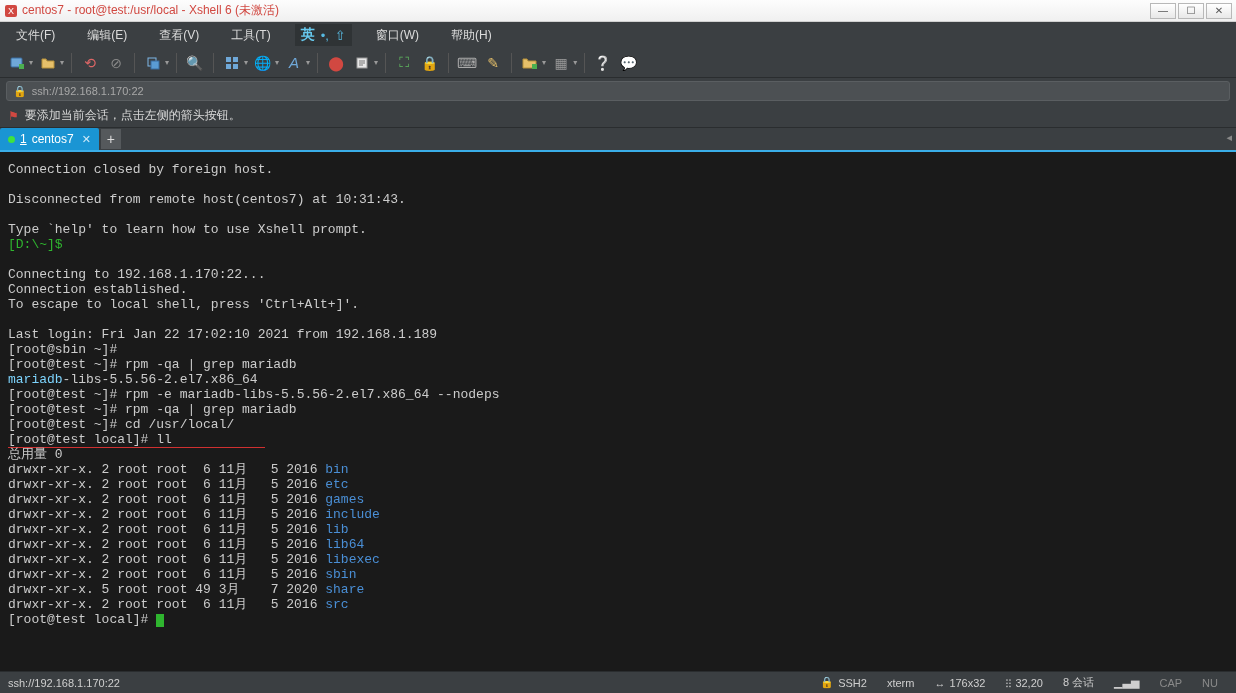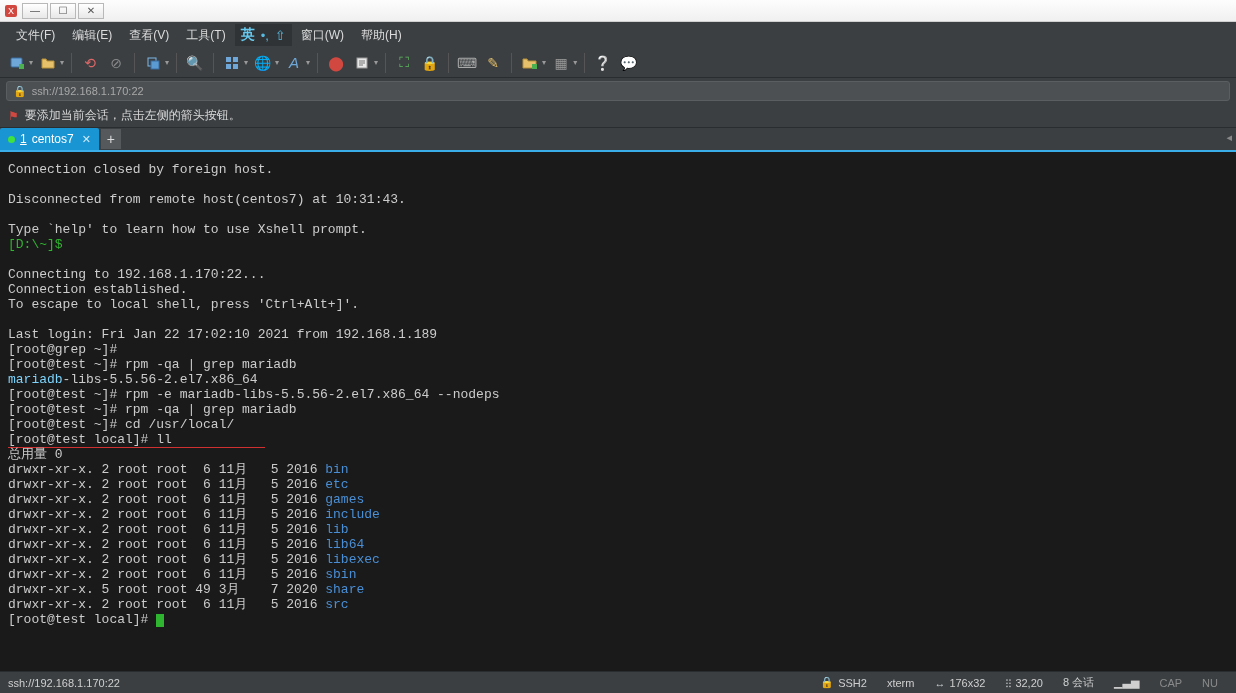--- a/index.html
+++ b/index.html
@@ -2,21 +2,21 @@
 <html><head>
 <meta charset="utf-8">
 <style>
 * { margin: 0; padding: 0; box-sizing: border-box; }
 body { font-family: "Microsoft YaHei", Arial, sans-serif; font-size: 12px; background: #f0f0f0; width: 1236px; height: 693px; overflow: hidden; display: flex; flex-direction: column; }
 .title-bar { height: 22px; background: linear-gradient(#fdfdfd,#f0f0f0); display: flex; align-items: center; padding: 0 4px; border-bottom: 1px solid #d0d0d0; color: #d14841; }
 .title-bar .icon { width: 14px; height: 14px; margin-right: 4px; display:inline-flex;align-items:center;justify-content:center;}
 .title-bar .title-text { flex: 1; font-size: 12px; }
 .title-bar .win-btns { display: flex; gap: 2px; }
 .title-bar .win-btn { width: 26px; height: 16px; border: 1px solid #b8b8b8; background: linear-gradient(#fff,#e8e8e8); display:flex;align-items:center;justify-content:center; font-size:10px; color:#555;}
-.menu-bar { height: 26px; background: #3b3f42; display: flex; align-items: center; padding: 0 8px; color: #dcdcdc; font-size: 12px; gap:1px;}
+.menu-bar { height: 26px; background: #3b3f42; display: flex; align-items: center; padding: 0 8px; color: #dcdcdc; font-size: 12px; gap:16px;}
 .menu-bar .menu-item { padding: 3px 8px; cursor: default; }
 .menu-bar .ime-box { background:#2f3335; padding:2px 6px; display:flex; align-items:center; gap:6px; color:#9bd6ff;}
 .menu-bar .ime-box .ime-ch{color:#67c9ee;font-size:14px;font-weight:bold;}
 .menu-bar .ime-box .ime-icon{color:#57b9e0;font-size:13px;}
 .toolbar { height: 30px; background: #3b3f42; display: flex; align-items: center; padding: 0 6px; gap: 4px; border-bottom:1px solid #2a2d2f;}
 .toolbar .tb-btn { width: 22px; height: 22px; display: flex; align-items: center; justify-content: center; color:#cfcfcf; font-size:14px;}
 .toolbar .tb-sep { width:1px; height:20px; background:#555; margin:0 3px;}
 .toolbar .drop { font-size:8px; color:#999; margin-left:-3px;}
 .addr-bar { height: 26px; background: #3b3f42; display:flex; align-items:center; padding:0 6px;}
 .addr-input-wrap { flex:1; background:#4c5053; border:1px solid #5a5e61; border-radius:3px; height:20px; display:flex; align-items:center; padding:0 6px; color:#a8a8a8; font-size:11px;}
@@ -45,20 +45,21 @@
 </head>
 <body>
 
 <div class="title-bar">
   <span class="icon">
     <svg width="14" height="14" viewBox="0 0 14 14">
         <rect x="1" y="1" width="12" height="12" rx="2" fill="#d14841"></rect>
         <text x="7" y="10" font-size="9" text-anchor="middle" fill="#fff">X</text>
       </svg>
   </span>
+  <span class="title-text">centos7 - root@test:/usr/local - Xshell 6 (未激活)</span>
   <div class="win-btns">
     <div class="win-btn">—</div>
     <div class="win-btn">☐</div>
     <div class="win-btn">✕</div>
   </div>
 </div>
 
 <div class="menu-bar">
   <div class="menu-item">文件(F)</div>
   <div class="menu-item">编辑(E)</div>
@@ -172,21 +173,21 @@
 <span>Disconnected from remote host(centos7) at 10:31:43.</span>
 
 <span>Type `help' to learn how to use Xshell prompt.</span>
 <span class="green">[D:\~]$</span>
 
 <span>Connecting to 192.168.1.170:22...</span>
 <span>Connection established.</span>
 <span>To escape to local shell, press 'Ctrl+Alt+]'.</span>
 
 <span>Last login: Fri Jan 22 17:02:10 2021 from 192.168.1.189</span>
-<span>[root@grep ~]#</span>
+<span>[root@sbin ~]#</span>
 <span>[root@test ~]# rpm -qa | grep mariadb</span>
 <span class="orange">mariadb</span><span>-libs-5.5.56-2.el7.x86_64</span>
 <span>[root@test ~]# rpm -e mariadb-libs-5.5.56-2.el7.x86_64 --nodeps</span>
 <span>[root@test ~]# rpm -qa | grep mariadb</span>
 <span>[root@test ~]# cd /usr/local/</span>
 <span class="redline"><span>[root@test local]# </span><span>ll</span>            </span>
 <span>总用量 0</span>
 <span>drwxr-xr-x. 2 root root  6 11月   5 2016 </span><span class="blue">bin</span>
 <span>drwxr-xr-x. 2 root root  6 11月   5 2016 </span><span class="blue">etc</span>
 <span>drwxr-xr-x. 2 root root  6 11月   5 2016 </span><span class="blue">games</span>

